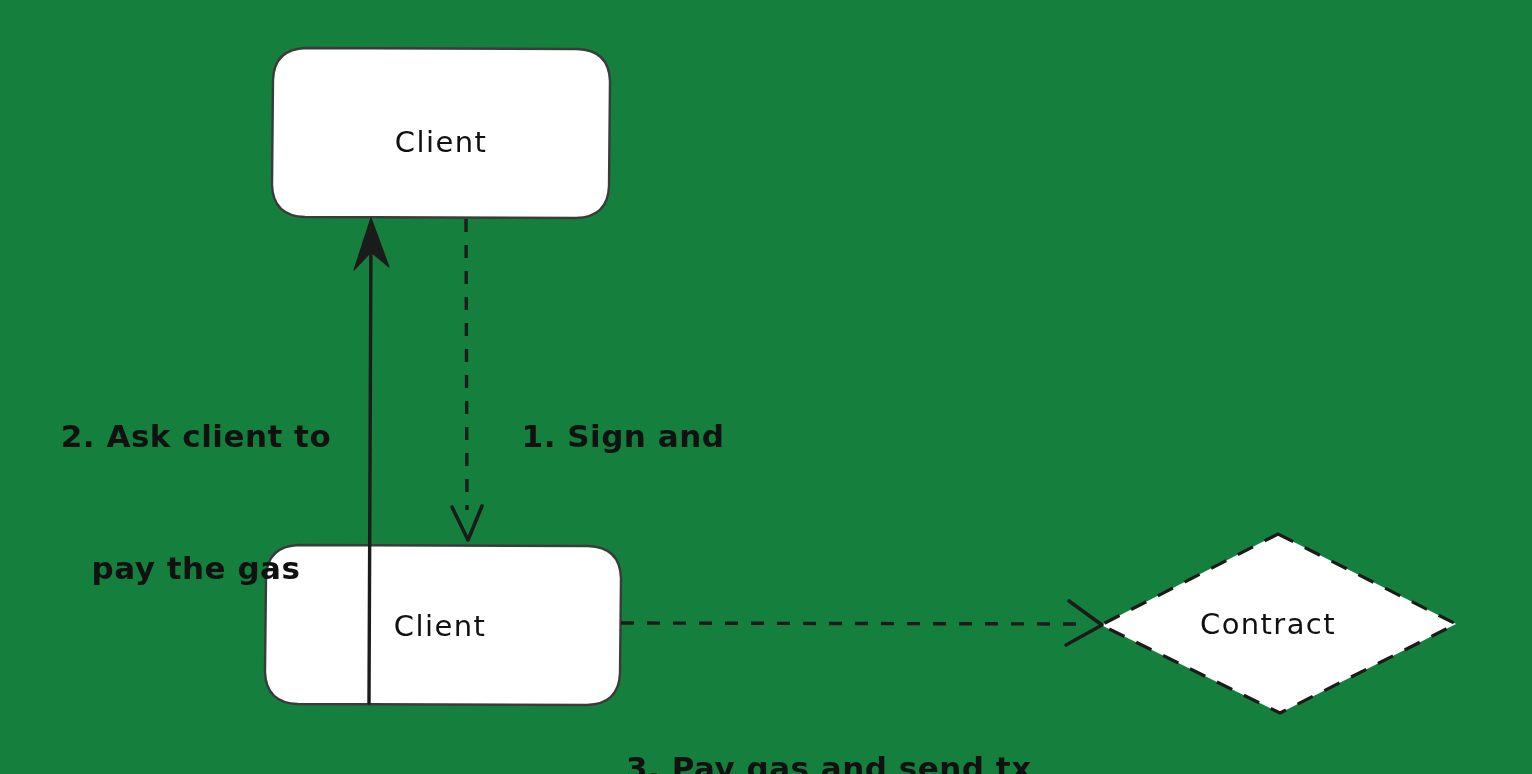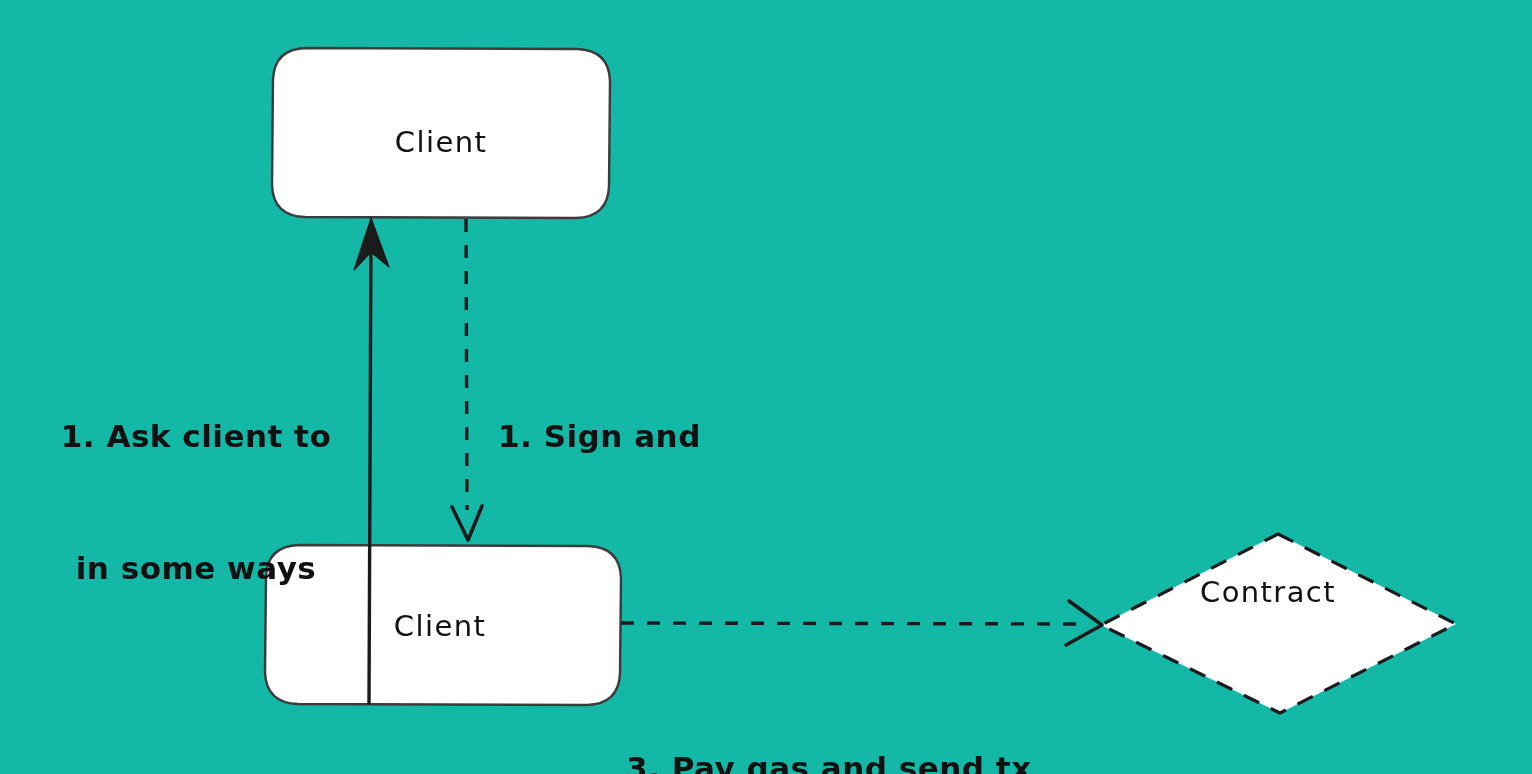--- a/index.html
+++ b/index.html
@@ -10,21 +10,21 @@
   body {
     width: 1532px;
     height: 774px;
     overflow: hidden;
     font-family: "DejaVu Sans", sans-serif;
   }
   #diagram-root {
     position: relative;
     width: 1532px;
     height: 774px;
-    background: #14b8a6;
+    background: #15803d;
   }
   svg.canvas {
     position: absolute;
     top: 0;
     left: 0;
     width: 1532px;
     height: 774px;
   }
   .node-shape {
     fill: #ffffff;
@@ -84,21 +84,21 @@
     font-weight: 500;
     letter-spacing: 1.4px;
     white-space: nowrap;
     user-select: none;
     transform: translate(-50%, -50%);
   }
   #label-client   { font-size: 29px; }
   #label-relayer  { font-size: 29px; }
   #label-contract { font-size: 29px; }
 
-  #edge-label-1 { font-size: 31px; text-align: left; }
+  #edge-label-1 { font-size: 31px; text-align: center; }
   #edge-label-2 { font-size: 31px; text-align: center; }
   #edge-label-3 { font-size: 31px; text-align: left; }
 </style>
 </head>
 <body>
 
 <div id="diagram-root">
 
   <svg class="canvas" viewBox="0 0 1532 774" xmlns="http://www.w3.org/2000/svg">
 
@@ -150,28 +150,28 @@
       <path class="edge-dashed" d="M 621 623 L 1078 624"></path>
       <path class="arrowhead-open" d="M 1069 601 L 1102 625 L 1066 645"></path>
     </g>
 
   </svg>
 
   <div class="node-label" id="label-client" style="left:441px; top:142px;">Client</div>
 
   <div class="node-label" id="label-relayer" style="left:440px; top:626px;">Client</div>
 
-  <div class="node-label" id="label-contract" style="left:1268px; top:592px;">Contract</div>
+  <div class="node-label" id="label-contract" style="left:1268px; top:624px;">Contract</div>
 
   <div class="label-text" id="edge-label-1" style="left:498px; top:326px; width:250px;">
     <div>1. Sign and</div>
   </div>
 
   <div class="label-text" id="edge-label-2" style="left:44px; top:326px; width:304px;">
-    <div>1. Ask client to</div>
-    <div>in some ways</div>
+    <div>2. Ask client to</div>
+    <div>pay the gas</div>
   </div>
 
   <div class="label-text" id="edge-label-3" style="left:626px; top:658px; width:470px;">
     <div>3. Pay gas and send tx</div>
   </div>
 
 </div>
 
 </body></html>

